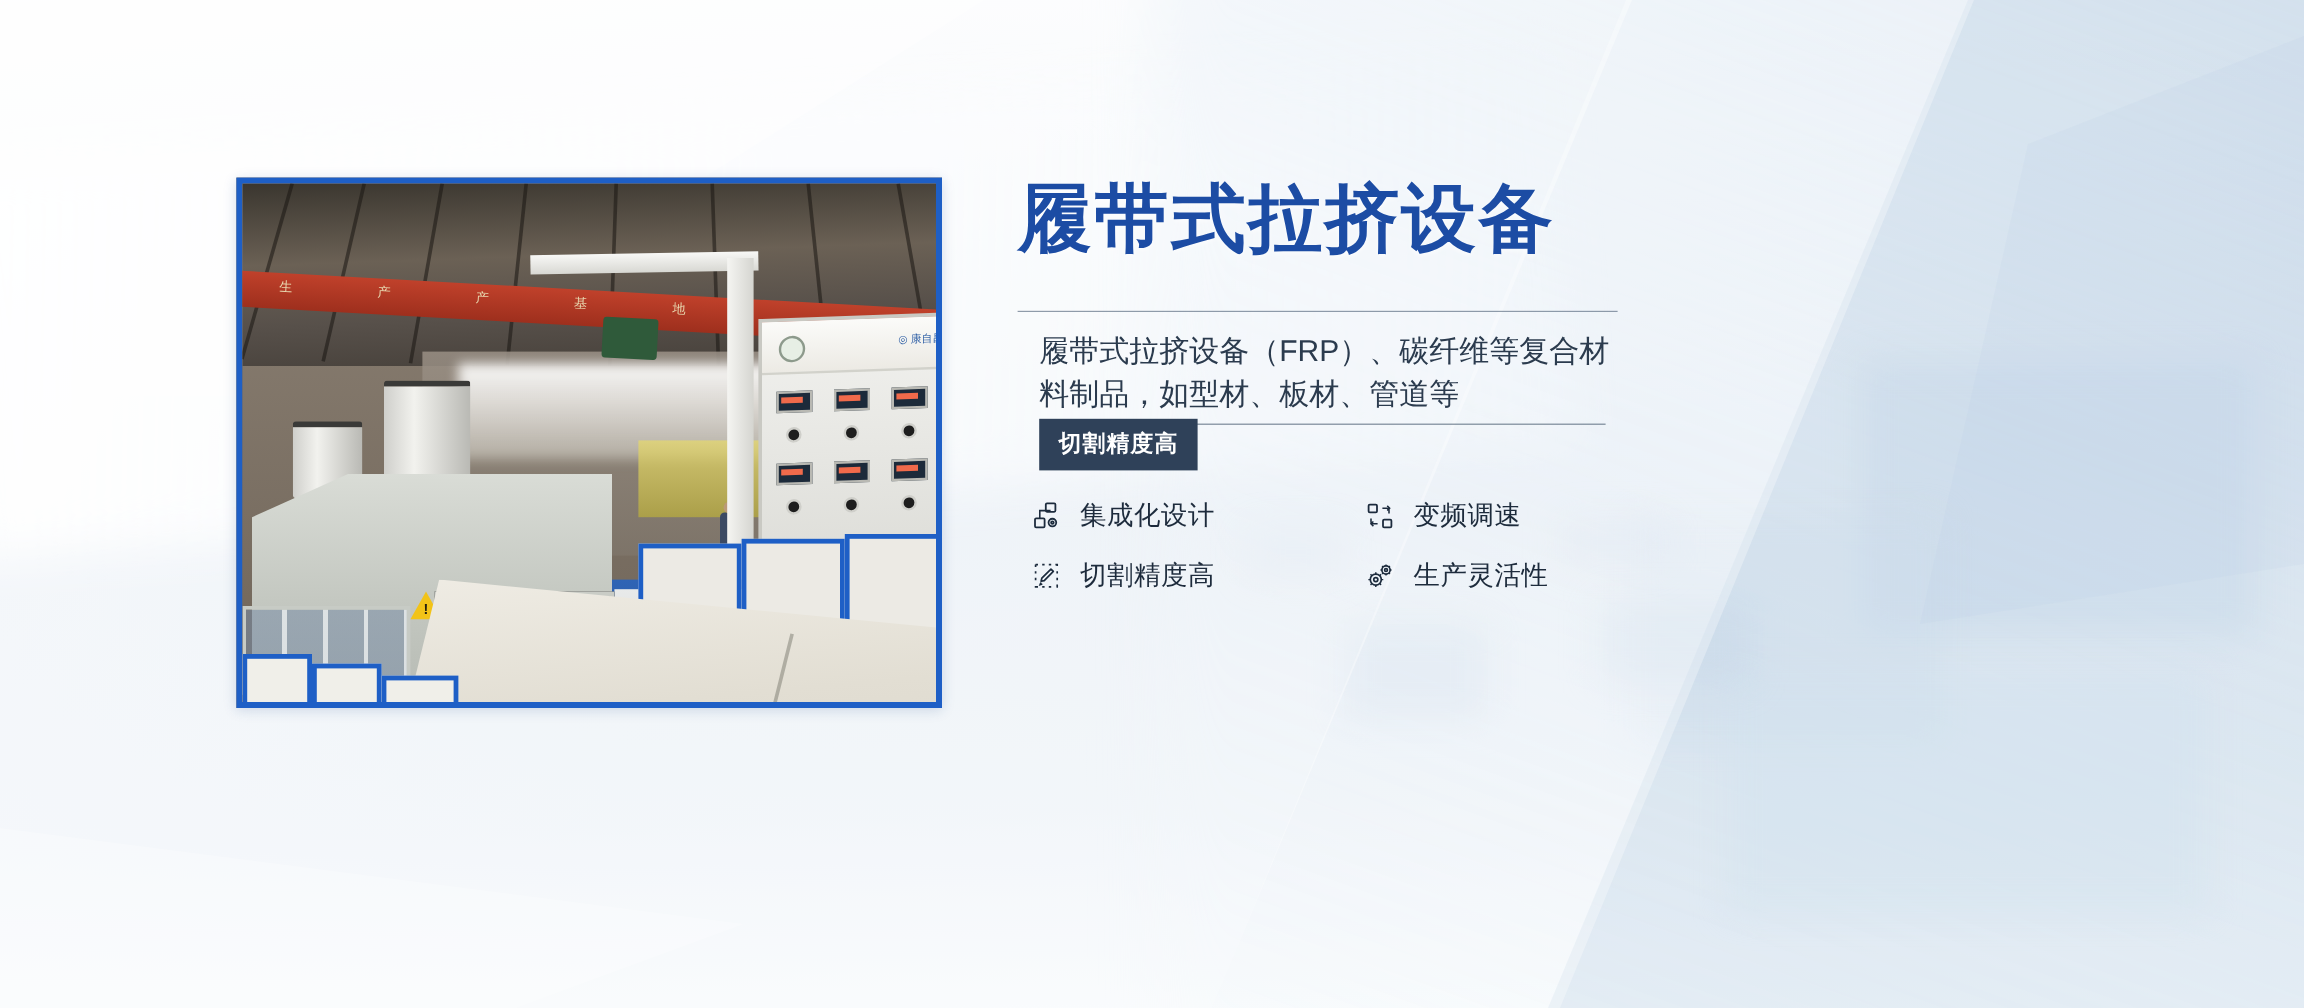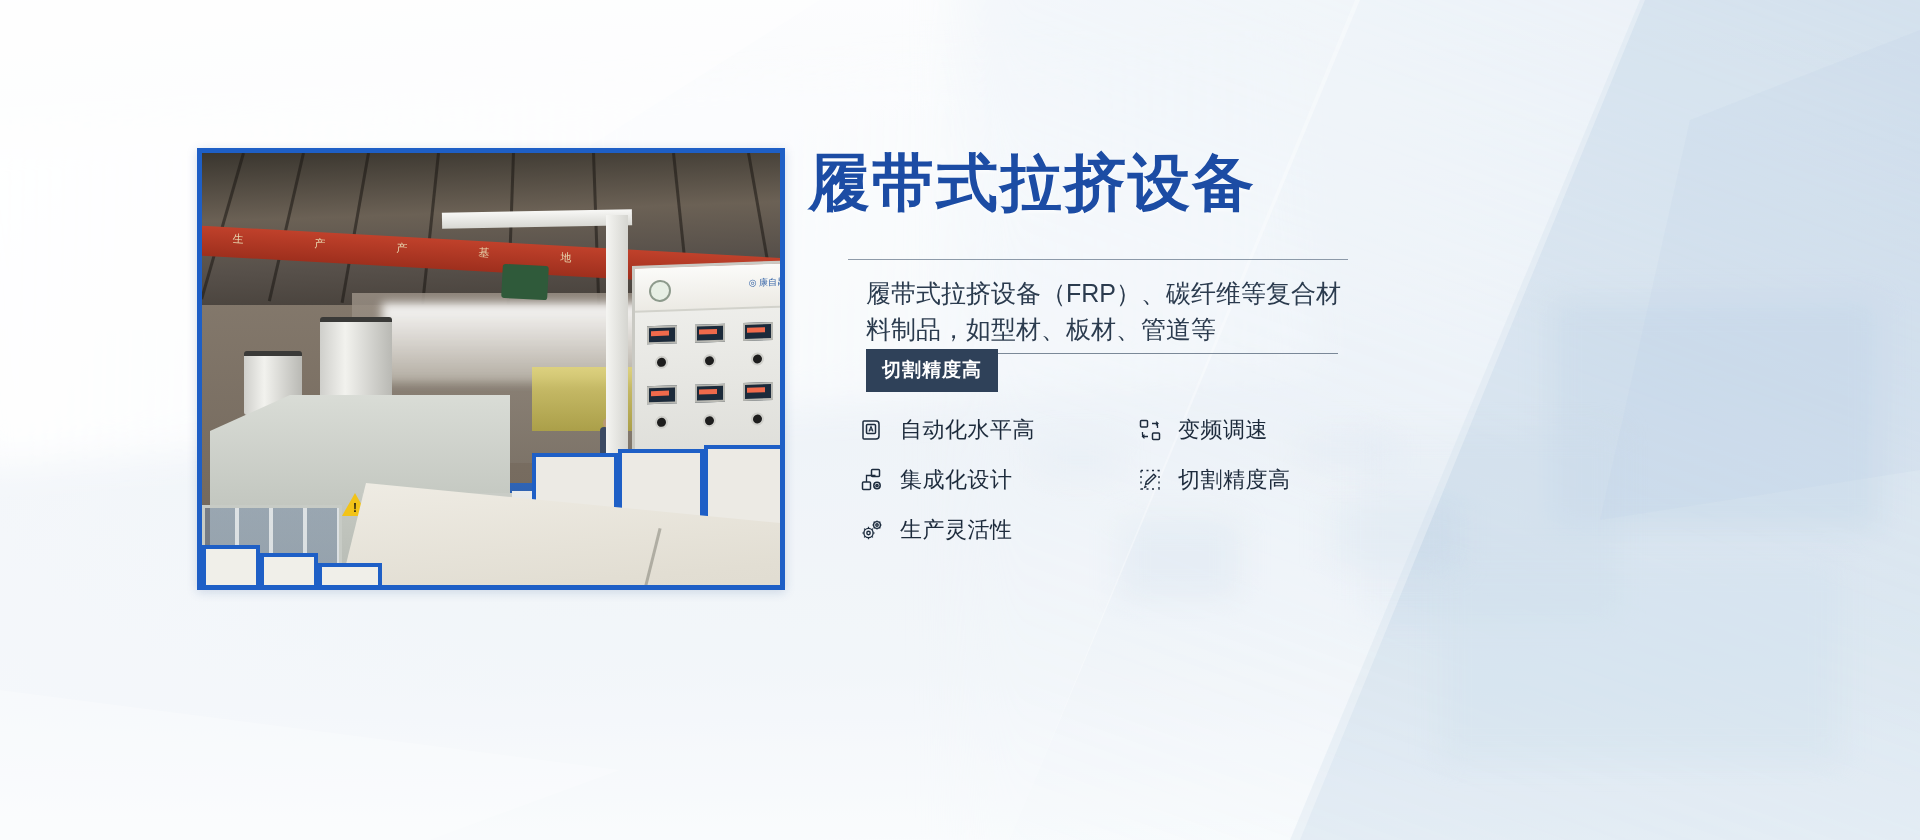--- a/index.html
+++ b/index.html
@@ -171,21 +171,21 @@
     width:20px; height:11px; background:#2b2b28; }
   .c1 { left:0px;   top:392px; width:58px; height:96px; }
   .c2 { left:58px;  top:400px; width:58px; height:100px; }
   .c3 { left:116px; top:410px; width:64px; height:108px; }
   .cabR { position:absolute; background:#eceae4; border:4px solid #1e5fc6; }
   .r1 { left:330px; top:300px; width:86px; height:96px; }
   .r2 { left:416px; top:296px; width:86px; height:96px; }
   .r3 { left:502px; top:292px; width:90px; height:100px; }
 
   
-  .content { position:absolute; left:808px; top:150px; width:540px; }
+  .content { position:absolute; left:848px; top:150px; width:540px; }
 
   .title {
     font-size:62px; line-height:1.08; font-weight:bold;
     color:#1c4ca4; letter-spacing:2px;
     text-shadow:0 2px 4px rgba(255,255,255,.65);
     white-space:nowrap;
   }
 
   .divider {
     position:absolute; left:848px; top:259px;
@@ -326,62 +326,52 @@
 
   <div class="divider"></div>
 
   <div class="subtitle">履带式拉挤设备（FRP）、碳纤维等复合材料制品，如型材、板材、管道等</div>
 
   <div class="divider2"></div>
   <div class="badge">切割精度高</div>
 
   <div class="features">
 
+
+
     <div class="feat">
       <span class="ic">
         <svg width="26" height="26" viewBox="0 0 26 26" fill="none" stroke="#1c2b3d" stroke-width="1.5">
-          <path d="M5 4h12a3 3 0 0 1 3 3v12a3 3 0 0 1-3 3H5a1 1 0 0 1-1-1V5a1 1 0 0 1 1-1z"></path>
-          <rect x="7.5" y="7.5" width="9" height="9" rx="1"></rect>
-          <path d="M10 14.5l2-5 2 5M10.7 13h2.6" stroke-width="1.1"></path>
+          <rect x="12.5" y="2.5" width="8" height="7" rx="1"></rect>
+          <rect x="3.5" y="15" width="8" height="7.5" rx="1"></rect>
+          <path d="M7.5 15V8.5h9" stroke-width="1.3"></path>
+          <circle cx="18" cy="18.5" r="3.2"></circle>
+          <circle cx="18" cy="18.5" r="1.1"></circle>
         </svg>
       </span>
-      <span class="lb">自动化水平高</span>
-    </div>
-
+      <span class="lb">集成化设计</span>
+    </div>
 
     <div class="feat">
       <span class="ic">
         <svg width="26" height="26" viewBox="0 0 26 26" fill="none" stroke="#1c2b3d" stroke-width="1.5">
           <rect x="3.5" y="3.5" width="7" height="6.5" rx="1"></rect>
           <rect x="15.5" y="16" width="7" height="6.5" rx="1"></rect>
           <path d="M15 6.5h3.5a2 2 0 0 1 2 2v2.5" stroke-width="1.3"></path>
           <path d="M19 4.6l2 1.9-2 1.9" stroke-width="1.3"></path>
           <path d="M11 19.5H7.5a2 2 0 0 1-2-2V15" stroke-width="1.3"></path>
           <path d="M7.5 21.4l-2-1.9 2-1.9" stroke-width="1.3"></path>
         </svg>
       </span>
       <span class="lb">变频调速</span>
     </div>
 
     <div class="feat">
       <span class="ic">
         <svg width="26" height="26" viewBox="0 0 26 26" fill="none" stroke="#1c2b3d" stroke-width="1.5">
-          <rect x="12.5" y="2.5" width="8" height="7" rx="1"></rect>
-          <rect x="3.5" y="15" width="8" height="7.5" rx="1"></rect>
-          <path d="M7.5 15V8.5h9" stroke-width="1.3"></path>
-          <circle cx="18" cy="18.5" r="3.2"></circle>
-          <circle cx="18" cy="18.5" r="1.1"></circle>
-        </svg>
-      </span>
-      <span class="lb">集成化设计</span>
-    </div>
-
-    <div class="feat">
-      <span class="ic">
-        <svg width="26" height="26" viewBox="0 0 26 26" fill="none" stroke="#1c2b3d" stroke-width="1.5">
           <path d="M4 3.5h2M9.5 3.5h2M15 3.5h2M20.5 3.5h1.5v1.5M22 9v2M22 14.5v2M22 20v2h-1.5M17 22h-2M11.5 22h-2M6 22H4v-1.5M4 16.5v-2M4 11v-2M4 5.5V3.5" stroke-dasharray="2.6 2.6" stroke-width="1.4"></path>
           <path d="M16.8 7.2l2 2-7.6 7.6-2.6.6.6-2.6 7.6-7.6z" stroke-width="1.4" stroke-linejoin="round"></path>
           <path d="M8.4 18.4l-.7 1.9 1.9-.7" stroke-width="1.3"></path>
         </svg>
       </span>
       <span class="lb">切割精度高</span>
     </div>
 
     <div class="feat">
       <span class="ic">

